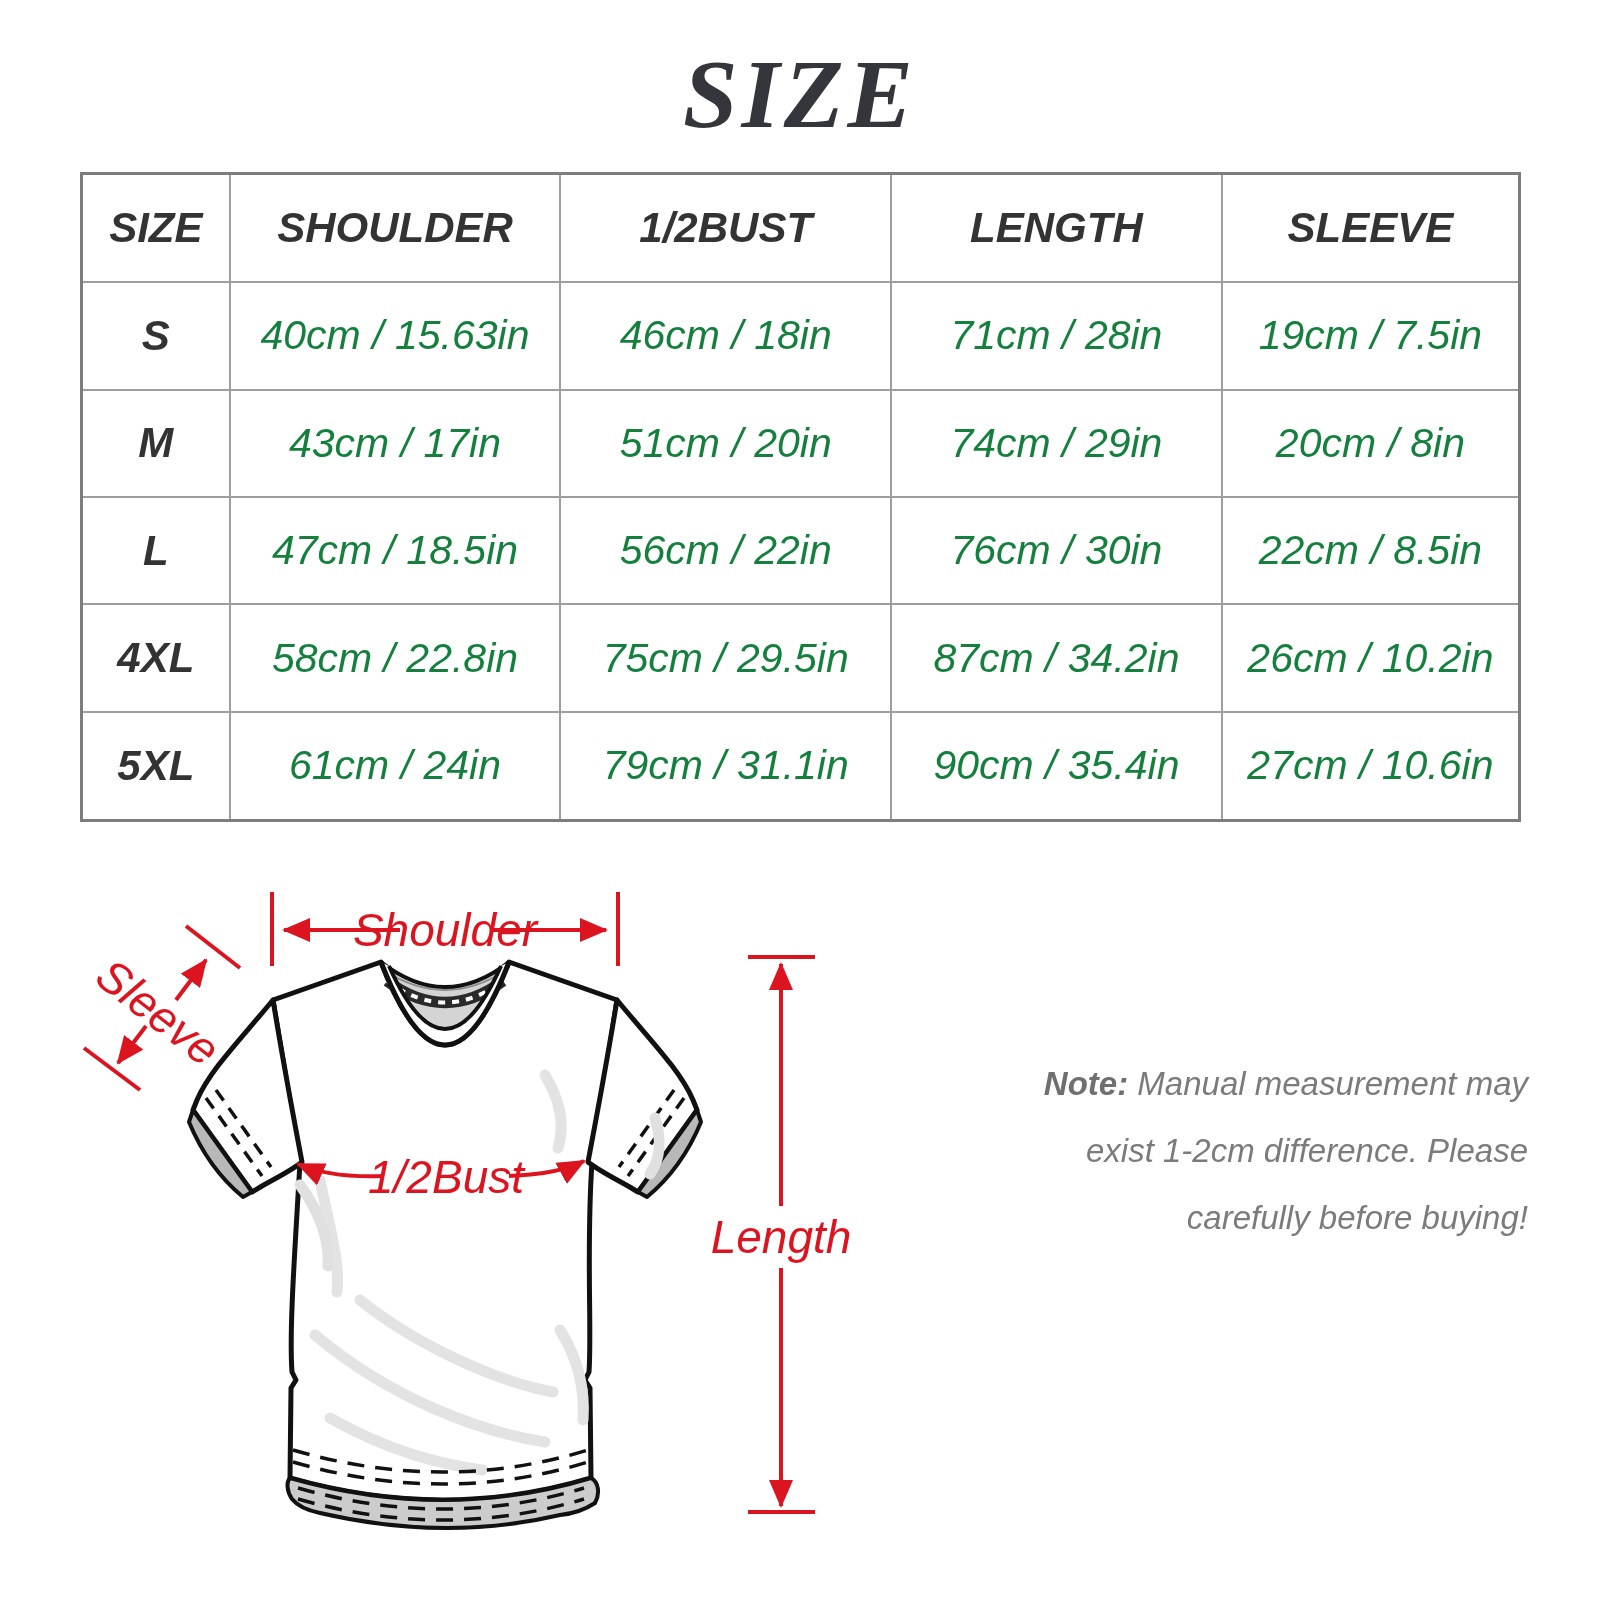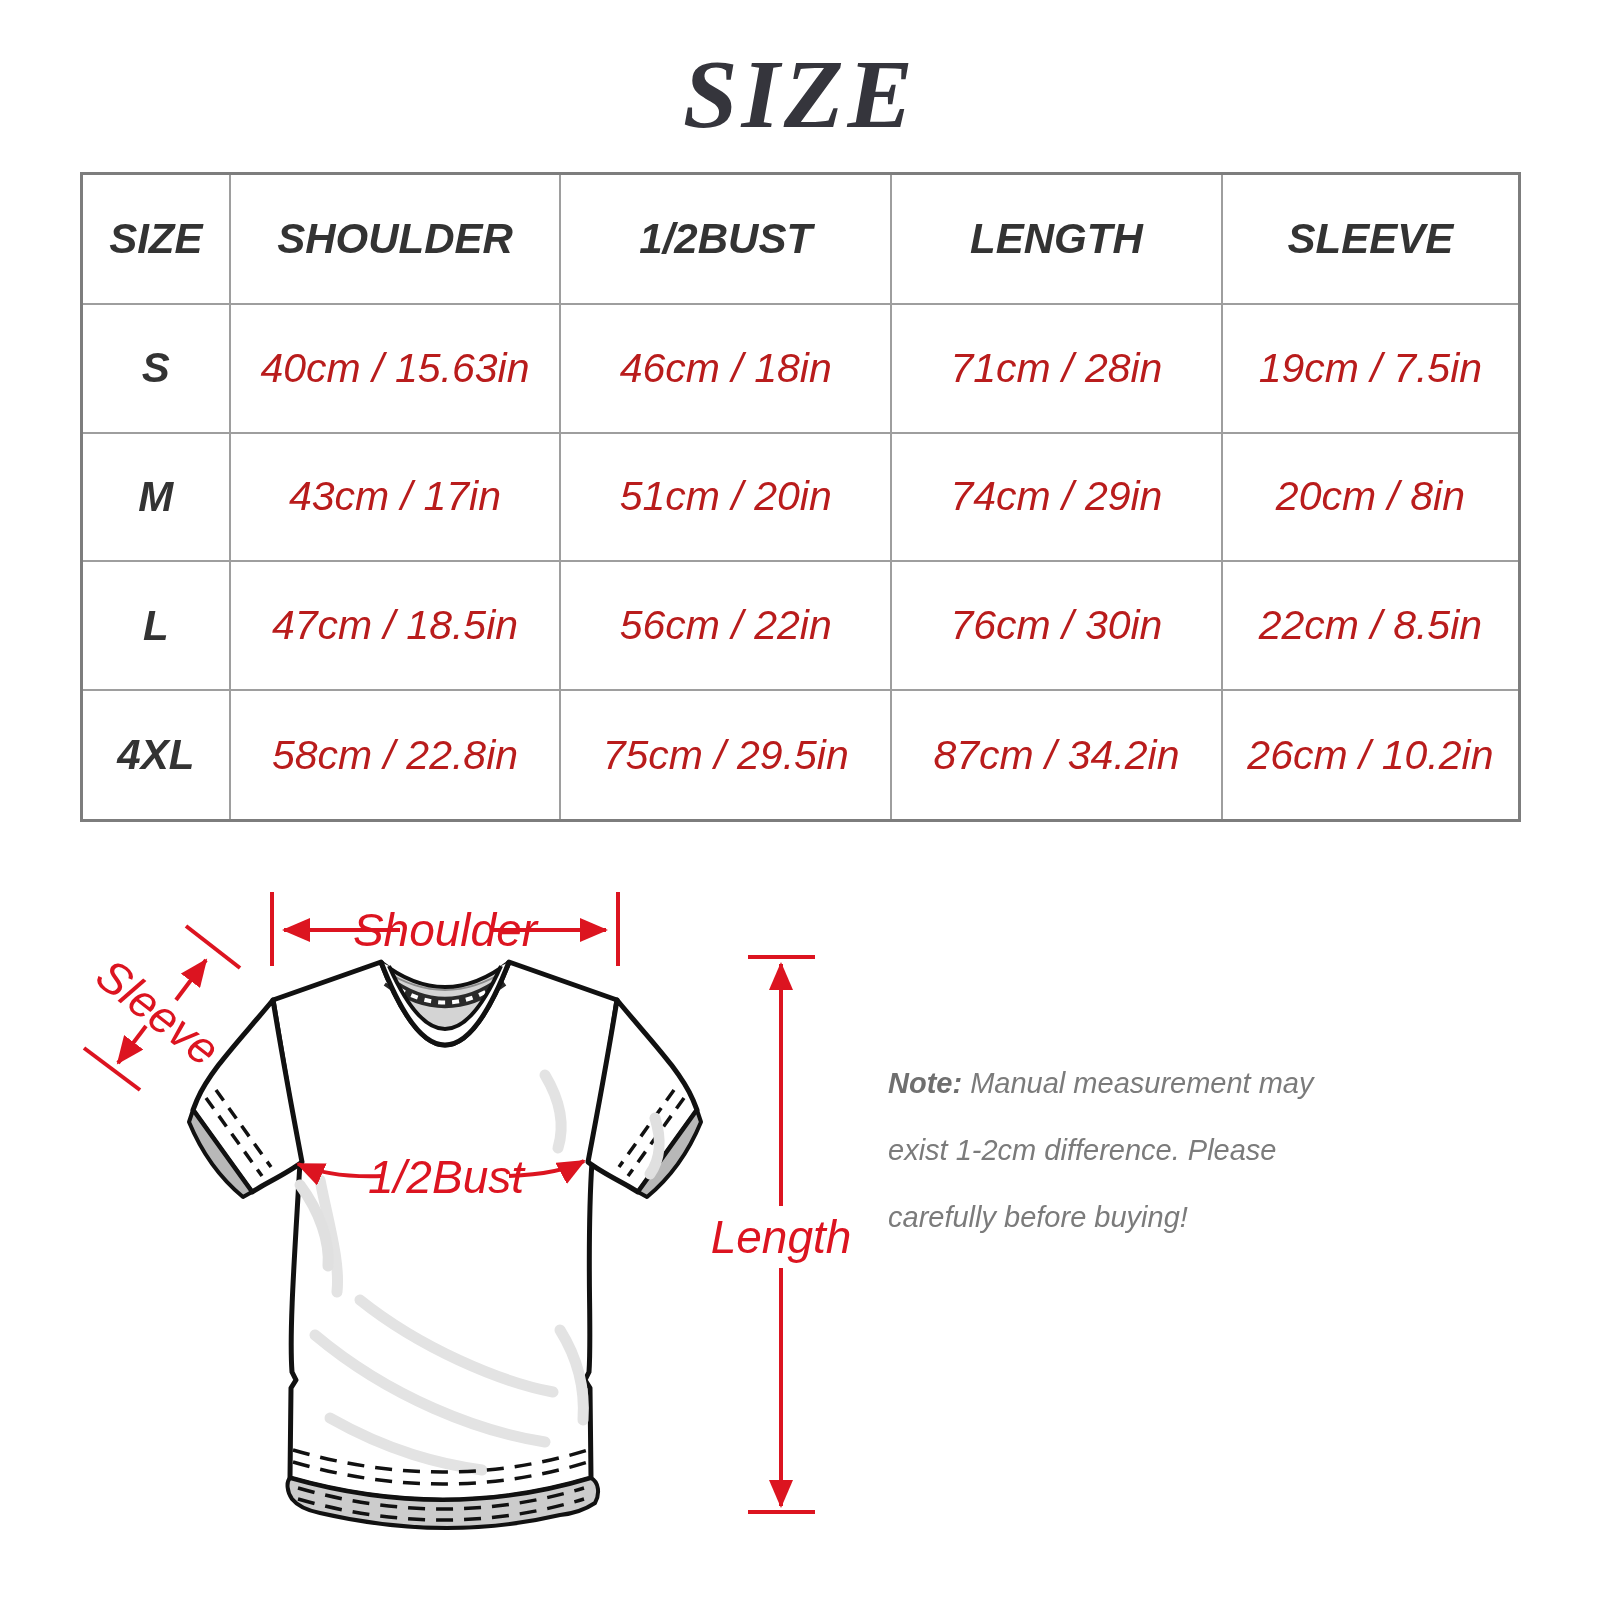--- a/index.html
+++ b/index.html
@@ -15,27 +15,27 @@
   .size-table-wrap { position:absolute; left:80px; top:172px; width:1441px; height:650px; }
   table.size-table {
     width:100%; height:100%; border-collapse:collapse;
     border:3px solid #7d7d7d; table-layout:fixed;
   }
   table.size-table th, table.size-table td {
     border:2px solid #9e9e9e; text-align:center; vertical-align:middle; padding:0;
   }
   table.size-table th { font-size:42px; font-weight:bold; color:#333333; }
   td.size-cell { font-size:42px; font-weight:bold; color:#333333; }
-  td.val-cell { font-size:41px; font-weight:normal; color:#b91c1c; }
+  td.val-cell { font-size:41px; font-weight:normal; color:#15803d; }
   .col-size { width:10.3%; } .col-shoulder { width:23%; } .col-bust { width:23%; }
   .col-length { width:23%; } .col-sleeve { width:20.7%; }
   .diagram-svg { position:absolute; left:0; top:0; width:1600px; height:1600px; }
   .note-block {
     position:absolute; left:888px; top:1050px; width:640px;
-    font-size:29px; line-height:67px; color:#7b7b7b;
+    font-size:33px; line-height:67px; color:#7b7b7b;text-align:right;
   }
   .note-block b { font-weight:bold; color:#6f6f6f; }
 </style>
 </head>
 <body>
 
 <div class="page">
 
   <div class="title">SIZE</div>
 
@@ -77,20 +77,27 @@
         <td class="val-cell">76cm / 30in</td>
         <td class="val-cell">22cm / 8.5in</td>
       </tr>
       <tr>
         <td class="size-cell">4XL</td>
         <td class="val-cell">58cm / 22.8in</td>
         <td class="val-cell">75cm / 29.5in</td>
         <td class="val-cell">87cm / 34.2in</td>
         <td class="val-cell">26cm / 10.2in</td>
       </tr>
+      <tr>
+        <td class="size-cell">5XL</td>
+        <td class="val-cell">61cm / 24in</td>
+        <td class="val-cell">79cm / 31.1in</td>
+        <td class="val-cell">90cm / 35.4in</td>
+        <td class="val-cell">27cm / 10.6in</td>
+      </tr>
     </tbody>
       </table>
   </div>
 
   <svg class="diagram-svg" viewBox="0 0 1600 1600" xmlns="http://www.w3.org/2000/svg">
     <defs>
       <marker id="ah" markerUnits="userSpaceOnUse" markerWidth="30" markerHeight="24" refX="26" refY="12" orient="auto">
         <path d="M0,0 L28,12 L0,24 Z" fill="#dc1420"></path>
       </marker>
     </defs>

